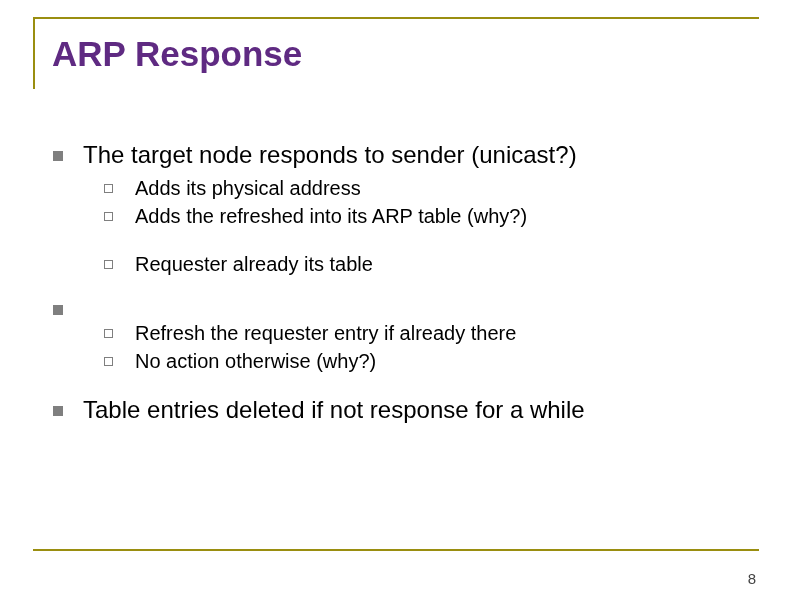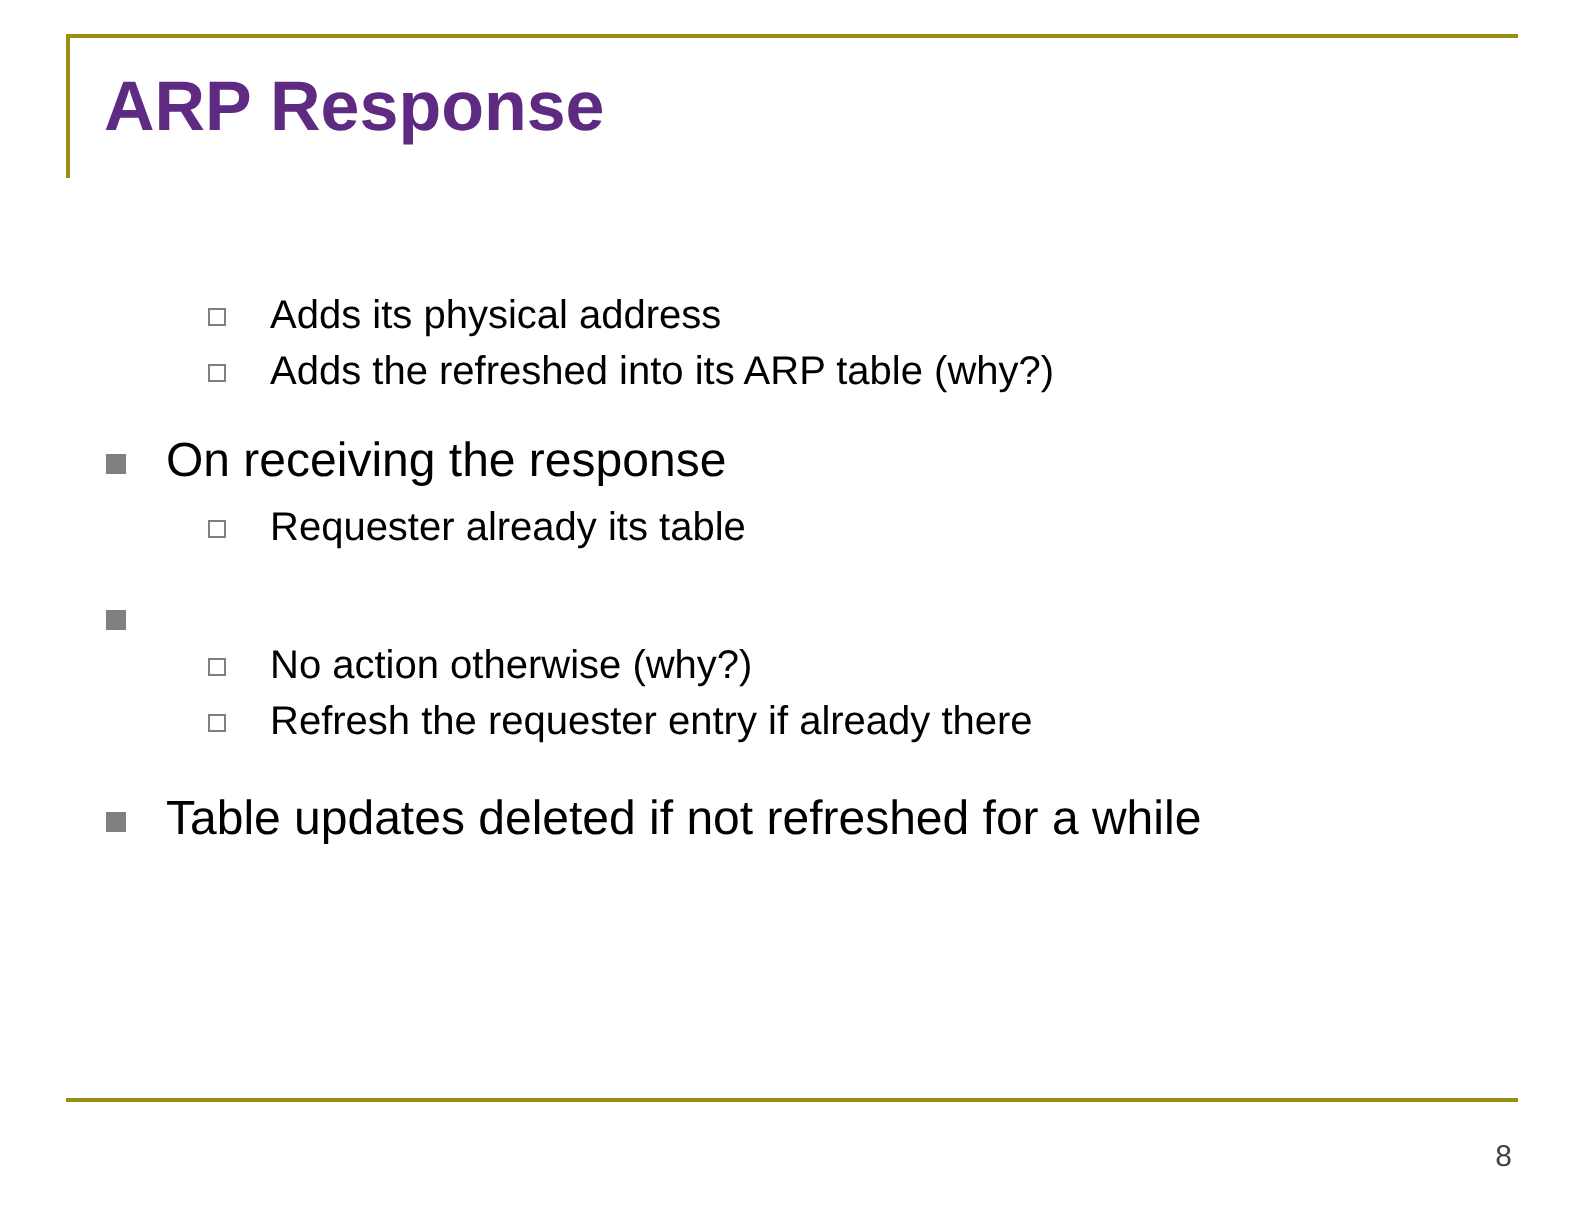--- a/index.html
+++ b/index.html
@@ -130,65 +130,65 @@
 
 <div class="slide">
 
   <div class="top-rule-h"></div>
   <div class="top-rule-v"></div>
 
   <div class="slide-title">ARP Response</div>
 
   <div class="body">
 
+    <div class="l1">
+      <span class="bullet"></span>
+      <span class="text">The target node responds to sender (unicast?)</span>
+    </div>
     <div class="l2wrap">
       <div class="l2">
         <span class="bullet2"></span>
         <span class="text2">Adds its physical address</span>
       </div>
       <div class="l2">
         <span class="bullet2"></span>
         <span class="text2">Adds the refreshed into its ARP table (why?)</span>
       </div>
     </div>
 
     <div class="gap-sm"></div>
 
-    <div class="l1">
-      <span class="bullet"></span>
-      <span class="text">On receiving the response</span>
-    </div>
     <div class="l2wrap">
       <div class="l2">
         <span class="bullet2"></span>
         <span class="text2">Requester already its table</span>
       </div>
     </div>
 
     <div class="gap-sm"></div>
 
     <div class="l1">
       <span class="bullet"></span>
     </div>
     <div class="l2wrap">
       <div class="l2">
         <span class="bullet2"></span>
-        <span class="text2">No action otherwise (why?)</span>
+        <span class="text2">Refresh the requester entry if already there</span>
       </div>
       <div class="l2">
         <span class="bullet2"></span>
-        <span class="text2">Refresh the requester entry if already there</span>
+        <span class="text2">No action otherwise (why?)</span>
       </div>
     </div>
 
     <div class="gap-md"></div>
 
     <div class="l1">
       <span class="bullet"></span>
-      <span class="text">Table updates deleted if not refreshed for a while</span>
+      <span class="text">Table entries deleted if not response for a while</span>
     </div>
 
   </div>
 
   <div class="bottom-rule"></div>
   <div class="page-number">8</div>
 
 </div>
 
 </body></html>

